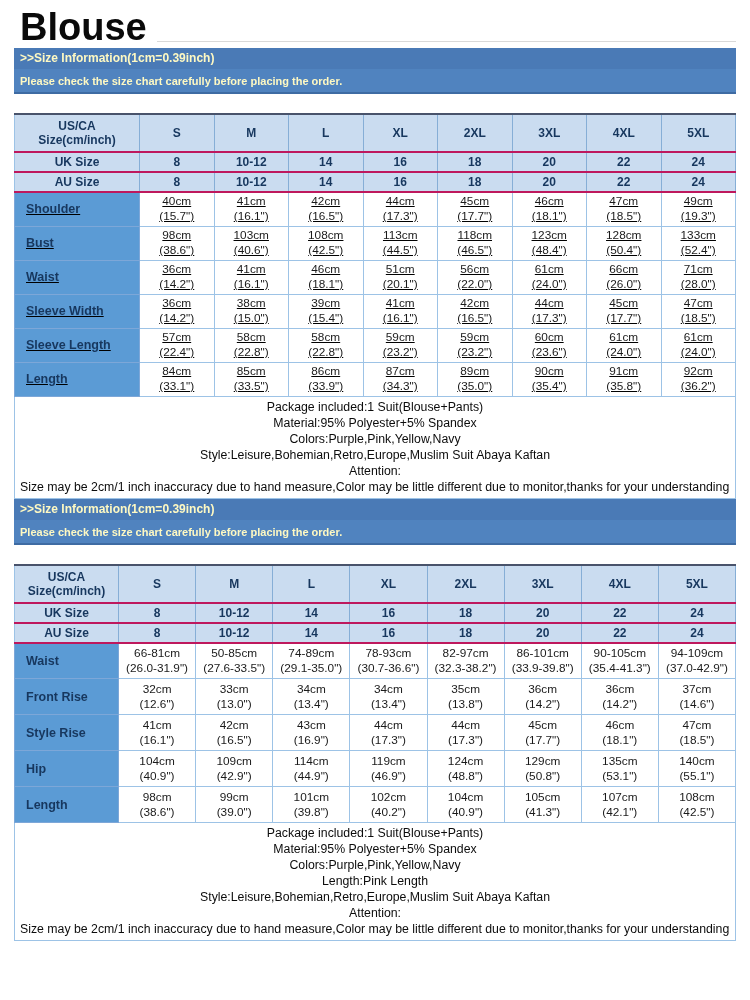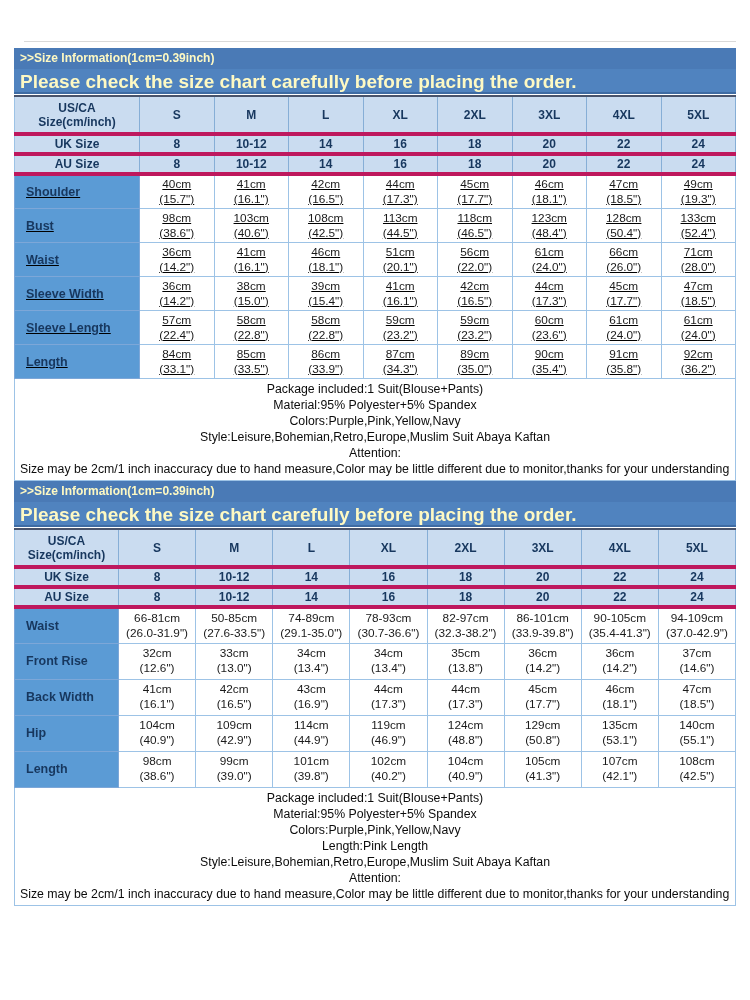--- a/index.html
+++ b/index.html
@@ -6,30 +6,30 @@
   body{width:750px;font-family:"Liberation Sans",sans-serif;color:#000;}
   .page{width:750px;height:1000px;box-sizing:border-box;padding:0 14px;overflow:hidden;}
 
   .title-row{display:flex;align-items:flex-end;height:46px;margin-top:2px;}
   .sec-title{font-size:38px;font-weight:bold;line-height:42px;margin:0;padding-left:6px;
              font-family:"Liberation Sans",sans-serif;color:#0a0a0a;}
   .title-rule{flex:1;border-bottom:1px solid #d9d9d9;margin:0 0 6px 10px;}
 
   .bar{color:#fef9c3;font-weight:bold;padding-left:6px;box-sizing:border-box;}
   .bar1{font-size:12px;height:21px;line-height:21px;background:var(--bar-primary,#4a7ab6);}
-  .bar2{font-size:19px;height:25px;line-height:25px;background:var(--bar-secondary,#5083bf);
-        border-bottom:2px solid #3e6ba3;margin-bottom:1px;}
+  .bar2{font-size:11px;height:25px;line-height:25px;background:var(--bar-secondary,#5083bf);
+        border-bottom:2px solid #3e6ba3;margin-bottom:19px;}
 
   table.size-table{width:100%;border-collapse:collapse;table-layout:fixed;
         border:1px solid #49536b;border-top-width:2px;}
   .size-table th,.size-table td{border:1px solid var(--border-light,#9dc3e6);}
 
   .size-table thead th{background:var(--header-bg,#cadcf0);color:var(--header-text,#17375e);
         font-weight:bold;font-size:12px;text-align:center;
-        border-right:1px solid #86aed6;border-bottom:4px solid #be185d;}
+        border-right:1px solid #86aed6;border-bottom:2px solid #be185d;}
   .hdr-main{height:38px;}
   .hdr-main th{line-height:14px;}
   .hdr-sub{height:20px;}
 
   .size-table tbody{border-top:2px solid var(--border-medium,#41719c);}
   .size-table tbody th.rowlabel{background:var(--label-column,#5b9bd5);
         color:var(--header-text,#17375e);font-weight:bold;font-size:12.5px;
         text-align:left;padding-left:11px;border:1px solid #7da7d8;}
   .size-table tbody td{background:#fff;text-align:center;font-size:11.8px;line-height:15px;
         color:#1a1a1a;padding:1px 0;}
@@ -43,20 +43,21 @@
 
   .section-pants .title-row{margin-top:7px;height:48px;}
 </style>
 </head>
 <body>
 
 <div class="page">
 
   <section class="section-blouse">
     <div class="title-row">
+      <h1 class="sec-title">Blouse</h1>
       <div class="title-rule"></div>
     </div>
     <div class="bar bar1">&gt;&gt;Size Information(1cm=0.39inch)</div>
     <div class="bar bar2">Please check the size chart carefully before placing the order.</div>
 
     <table class="size-table t0">
       <colgroup>
           <col class="c-label">
           <col span="8">
         </colgroup>
@@ -434,21 +435,21 @@
             <td>
               <div>36cm</div>
               <div>(14.2")</div>
             </td>
             <td>
               <div>37cm</div>
               <div>(14.6")</div>
             </td>
           </tr>
           <tr>
-            <th class="rowlabel">Back Width</th>
+            <th class="rowlabel">Style Rise</th>
             <td>
               <div>41cm</div>
               <div>(16.1")</div>
             </td>
             <td>
               <div>42cm</div>
               <div>(16.5")</div>
             </td>
             <td>
               <div>43cm</div>

